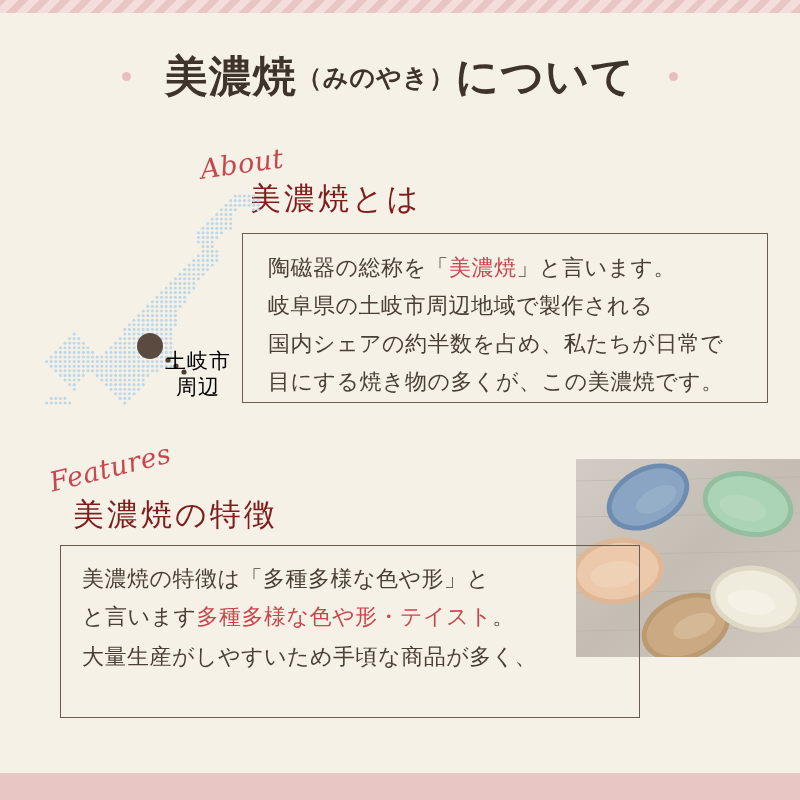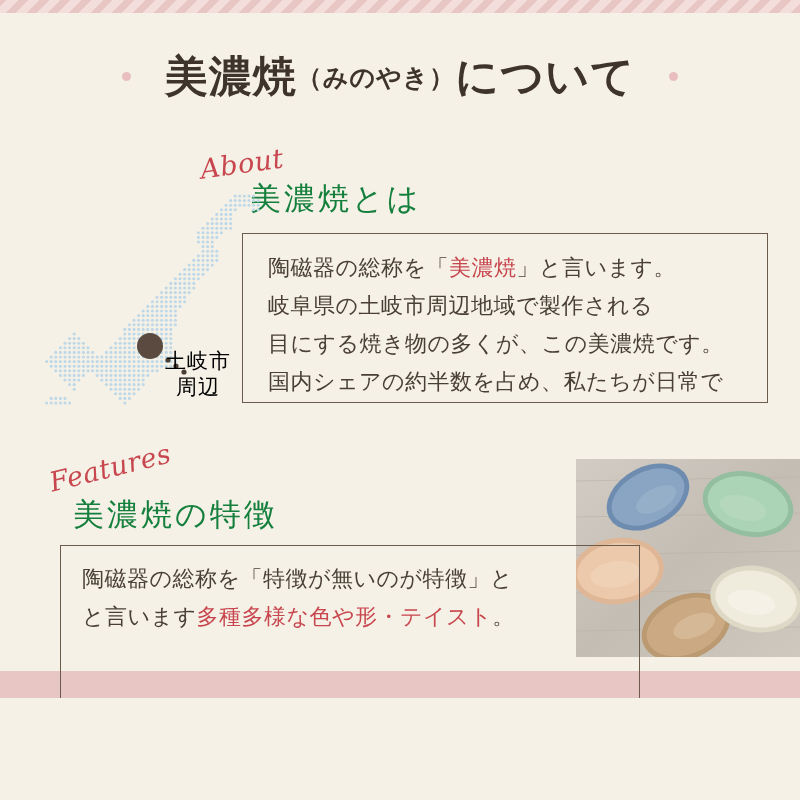--- a/index.html
+++ b/index.html
@@ -10,21 +10,21 @@
     width: 800px;
     height: 800px;
     background: #f5f1e6;
     font-family: "Liberation Sans", sans-serif;
     overflow: hidden;
     position: relative;
   }
   #page {
     position: relative;
     width: 800px;
-    height: 698px;
+    height: 800px;
     background: #f5f1e6;
     overflow: hidden;
   }
 
   
   .stripe-top {
     position: absolute;
     top: 0; left: 0;
     width: 800px;
     height: 13px;
@@ -81,21 +81,21 @@
     font-family: "DejaVu Serif", "Liberation Serif", serif;
     font-style: italic;
     font-size: 27px;
     color: #c8474f;
     letter-spacing: 0.5px;
   }
   .heading-jp {
     position: absolute;
     font-family: "DejaVu Serif", "Liberation Serif", serif;
     font-size: 31px;
-    color: #15803d;
+    color: #7f1d1d;
     letter-spacing: 3px;
     white-space: nowrap;
   }
 
   
   .textbox {
     position: absolute;
     border: 1px solid #6b5b4d;
     box-sizing: border-box;
     background: transparent;
@@ -160,22 +160,22 @@
   <div class="heading-jp" style="left:250px; top:178px;">美濃焼とは</div>
 
   <div class="textbox" style="left:242px; top:233px; width:526px; height:170px;"></div>
 
   <div class="para" style="left:268px; top:249px;">
     <div><span>陶磁器の総称を「</span><span class="hl">美濃焼</span><span>」と言います。</span></div>
     <div><span>岐阜県の土岐市周辺地域で製作される</span></div>
   </div>
 
   <div class="para" style="left:268px; top:325px;">
+    <div><span>国内シェアの約半数を占め、私たちが日常で</span></div>
     <div><span>目にする焼き物の多くが、この美濃焼です。</span></div>
-    <div><span>国内シェアの約半数を占め、私たちが日常で</span></div>
   </div>
 
   <div class="map-wrap">
     <svg width="250" height="215" viewBox="0 0 250 215">
       <g id="jp-dots" fill="#bfd8e8">
           <circle cx="207.2" cy="6.0" r="1.55"></circle>
           <circle cx="211.8" cy="6.0" r="1.55"></circle>
           <circle cx="216.4" cy="6.0" r="1.55"></circle>
           <circle cx="221.0" cy="6.0" r="1.55"></circle>
           <circle cx="225.6" cy="6.0" r="1.55"></circle>
@@ -708,20 +708,21 @@
         <ellipse rx="46" ry="33" fill="#ded9c6"></ellipse>
         <ellipse rx="41" ry="28" fill="#f0ecdd"></ellipse>
         <ellipse cx="-4" cy="4" rx="24" ry="12" fill="#f7f4e9" opacity="0.7"></ellipse>
       </g>
     </svg>
   </div>
 
   <div class="textbox" style="left:60px; top:545px; width:580px; height:173px; background:rgba(245,241,230,0.0);"></div>
 
   <div class="para" style="left:82px; top:560px; background:#f5f1e6; padding-right:4px;">
-    <div><span>陶磁器の総称を「特徴が無いのが特徴」と</span></div>
+    <div><span>美濃焼の特徴は「多種多様な色や形」と</span></div>
     <div><span>と言います</span><span class="hl">多種多様な色や形・テイスト</span><span>。</span></div>
   </div>
 
   <div class="para" style="left:82px; top:638px; background:#f5f1e6; padding-right:4px;">
+    <div><span>大量生産がしやすいため手頃な商品が多く、</span></div>
   </div>
 
 </div>
 
 </body></html>

